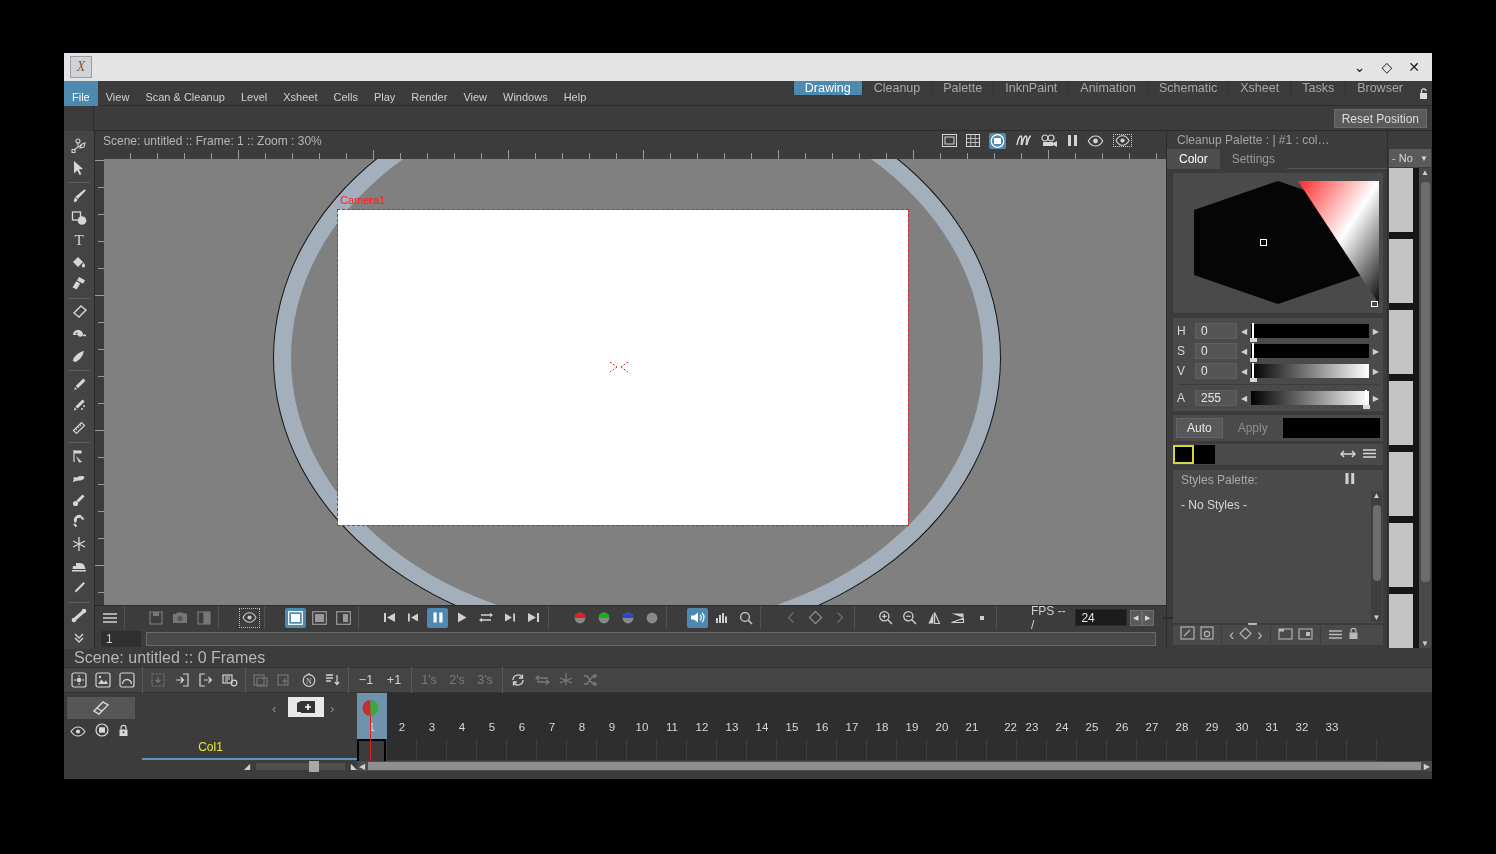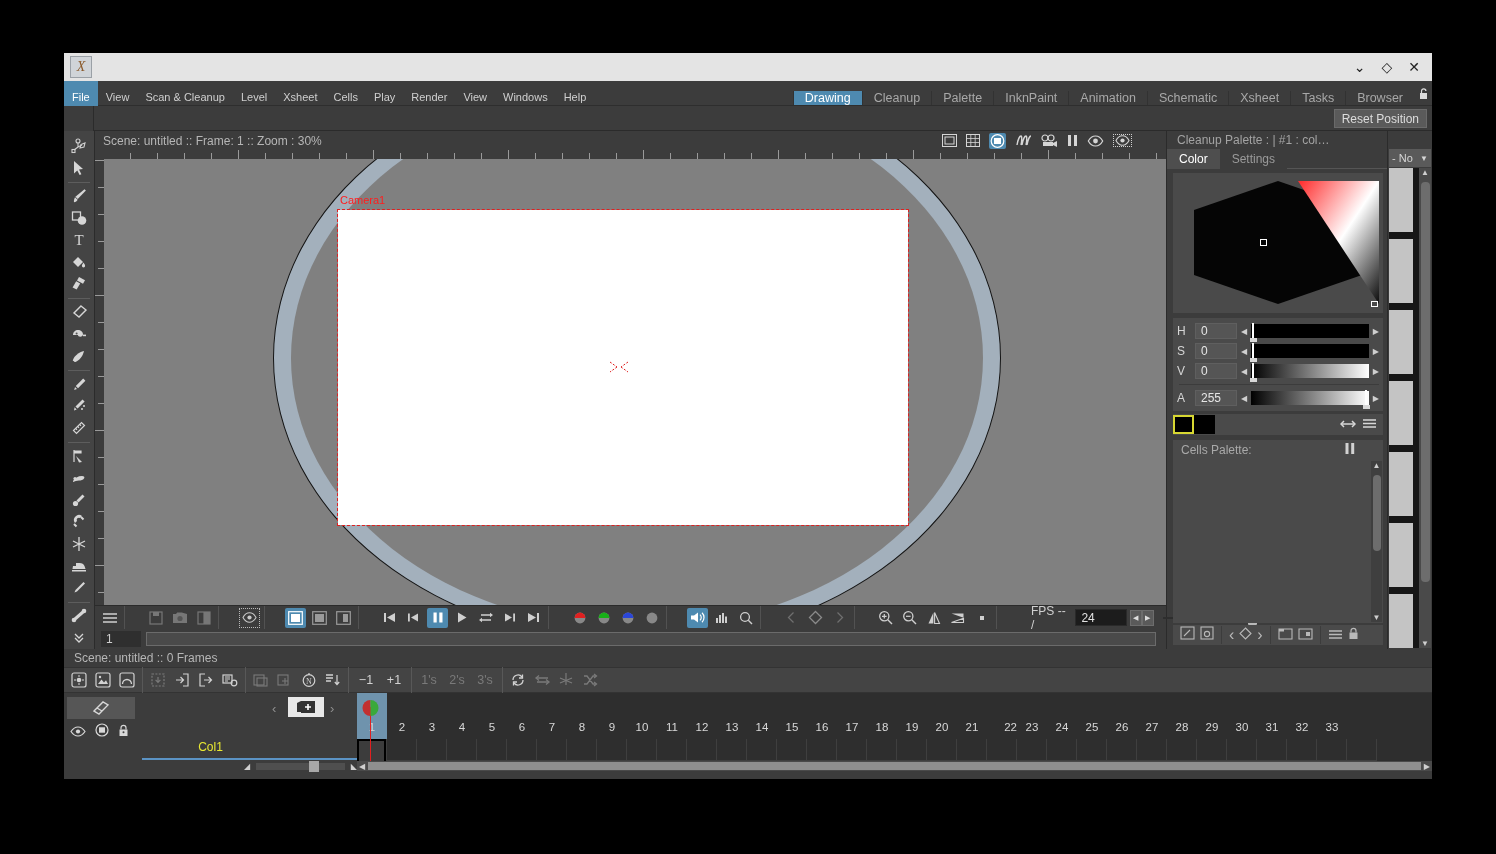--- a/index.html
+++ b/index.html
@@ -19,21 +19,21 @@
   .tb-btns { margin-left:auto; display:flex; gap:16px; padding-right:12px; }
   .tb-btns span { font-size:14px; line-height:1; cursor:default; color:#222; }
 
   
   .menubar { height:25px; background:#3c3c3c; display:flex; align-items:stretch;
     border-bottom:1px solid #2e2e2e; }
   .menu-items { display:flex; align-items:stretch; }
   .menu-item { padding:16px 8px; display:flex; align-items:center; font-size:11px;
     color:#cfcfcf; }
   .menu-item.active { background:#4e8ab0; color:#fff; }
-  .rooms { margin-left:auto; display:flex; align-items:flex-end; }
+  .rooms { margin-left:auto; display:flex; align-items:flex-start; }
   .room { padding:0 11px; display:flex; align-items:center; font-size:12.5px;
     color:#a8a8a8; border-left:1px solid #323232; }
   .room.active { background:#4e8ab0; color:#fff; }
   .lockbtn { width:18px; display:flex; align-items:center; justify-content:center;
     color:#d8d8d8; font-size:12px; }
 
   
   .resetbar { height:25px; background:#3c3c3c; position:relative;
     border-bottom:1px solid #2b2b2b; }
   .resetbar .leftcell { position:absolute; left:0; top:0; width:30px; height:25px;
@@ -187,21 +187,21 @@
      overflow:hidden;}
   .chip { position:absolute; left:0; width:24px; background:#c4c4c4;}
   .rstrip-sb { position:absolute; right:0; top:0; bottom:0; width:12px;
      background:#4a4a4a; color:#cfcfcf; font-size:8px; display:flex;
      flex-direction:column; align-items:center; justify-content:space-between;}
   .rstrip-sb .th { position:absolute; top:14px; width:9px; height:400px;
      background:#6d6d6d; border-radius:4px;}
 
   
   .xsheet { height:auto; background:#3c3c3c; }
-  .xs-title { height:18px; display:flex; align-items:center; font-size:12px;
+  .xs-title { height:18px; display:flex; align-items:center; font-size:16px;
      color:#b6b6b6; padding-left:10px; }
   .xs-toolbar { height:26px; display:flex; align-items:center;
      background:#444; border-top:1px solid #333; border-bottom:1px solid #333;}
   .xs-toolbar .g { display:flex; align-items:center; height:26px; padding:0 4px;
      border-right:1px solid #585858; gap:2px;}
   .xs-toolbar .g:last-child { border-right:none;}
   .xb { width:22px; height:22px; display:flex; align-items:center;
      justify-content:center; color:#d2d2d2; font-size:11px;}
   .xb.dim { color:#7a7a7a; }
   .xb.txt { width:26px; font-size:12.5px; }
@@ -859,42 +859,48 @@
               <span class="val">255</span>
               <span class="arr">◀</span>
               <span class="sbar">
                 <span class="fillbk" style="background:linear-gradient(90deg,#000,#fff)"></span>
                 <span class="cursor" style="left:97%"></span>
               </span>
               <span class="arr">▶</span>
             </div>
           </div>
 
+        <div class="applyrow">
+          <div class="btn">Auto</div>
+          <div class="btn dis">Apply</div>
+          <div class="curcolor"></div>
+        </div>
 
         <div class="swatchrow">
           <div class="sw sel"></div>
           <div class="sw"></div>
           <div class="sp"></div>
           <span class="mini"><svg width="16" height="10" viewBox="0 0 16 10">
                 <path d="M1 5h14" stroke="#d8d8d8" stroke-width="1.5"></path>
                 <path d="M4 2L1 5l3 3M12 2l3 3-3 3" stroke="#d8d8d8" stroke-width="1.5" fill="none"></path>
               </svg></span>
           <span class="mini"><svg width="15" height="11" viewBox="0 0 15 11">
                 <path d="M1 2h13M1 5.5h13M1 9h13" stroke="#d8d8d8" stroke-width="1.4"></path>
               </svg></span>
         </div>
 
         <div class="lp-title">
-          <span>Cells Palette:</span>
+          <span>Styles Palette:</span>
           <span class="pause"><svg width="10" height="11" viewBox="0 0 10 11">
                 <rect x="0.5" y="0" width="3" height="11" fill="#d2d2d2"></rect>
                 <rect x="6.2" y="0" width="3" height="11" fill="#d2d2d2"></rect>
               </svg></span>
         </div>
         <div class="lp-body">
+          <span>- No Styles -</span>
           <div class="lp-scroll">
             <span>▲</span>
             <div class="thumb"></div>
             <span>▼</span>
           </div>
         </div>
         <div class="lp-tools">
           <div class="g">
             <span><svg width="15" height="14" viewBox="0 0 15 14">
                   <rect x="1" y="1" width="13" height="12" fill="none" stroke="#b9b9b9" stroke-width="1.1"></rect>

